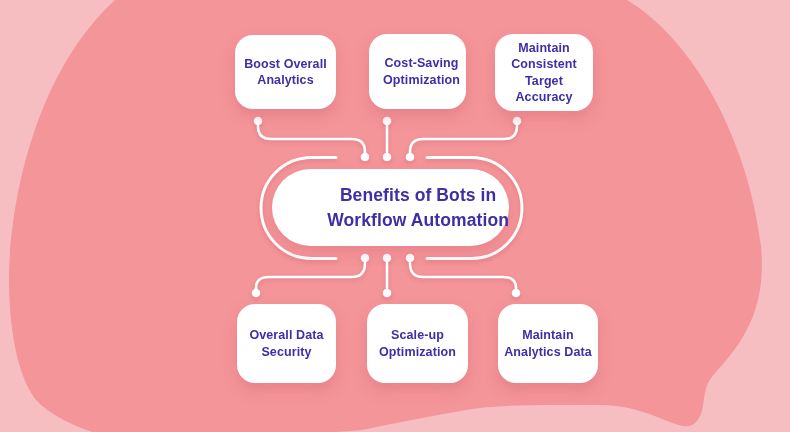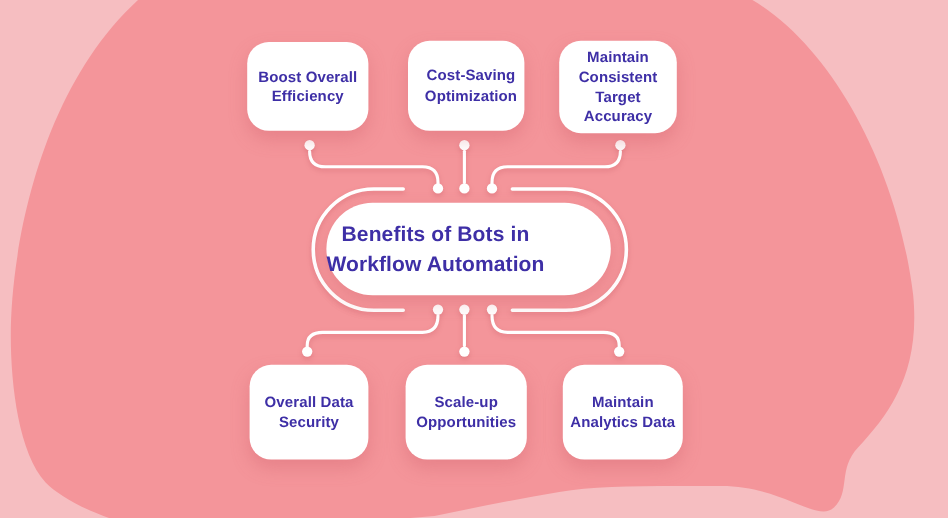--- a/index.html
+++ b/index.html
@@ -18,36 +18,37 @@
   }
   .card{
     position:absolute;
     background:var(--card-bg,#ffffff);
     border-radius:18px;
     box-shadow:0 7px 14px rgba(205,95,105,0.35);
     display:flex;align-items:center;justify-content:center;
     text-align:center;
     padding:4px;
     box-sizing:border-box;
+    margin-left:29px;
   }
   .card .label{
     color:var(--ink,#3e2fa6);
     font-weight:bold;
     font-size:12.5px;
     line-height:1.32;
     white-space:pre-line;
     letter-spacing:0.1px;
   }
   .center-pill{
     position:absolute;
     left:272px;top:169px;width:237px;height:77px;
     background:var(--card-bg,#ffffff);
     border-radius:40px;
     box-shadow:0 6px 14px rgba(205,95,105,0.30);
-    display:flex;align-items:center;justify-content:flex-start;
+    display:flex;align-items:center;justify-content:flex-end;
     text-align:center;
   }
   .center-pill .title{
     color:var(--ink,#3e2fa6);
     font-weight:bold;
     font-size:17.5px;
     line-height:1.4;
     white-space:pre-line;
     letter-spacing:0.1px;
   }
@@ -112,38 +113,38 @@
     </g>
   </svg>
 
   <div class="center-pill">
     <div class="title">Benefits of Bots in
 Workflow Automation</div>
   </div>
 
   <div class="card c1">
     <div class="label">Boost Overall
-Efficiency</div>
+Analytics</div>
   </div>
   <div class="card c2">
     <div class="label">Cost-Saving
 Optimization</div>
   </div>
   <div class="card c3">
     <div class="label">Maintain
 Consistent
 Target Accuracy</div>
   </div>
 
   <div class="card c4">
     <div class="label">Overall Data
 Security</div>
   </div>
   <div class="card c5">
     <div class="label">Scale-up
-Opportunities</div>
+Optimization</div>
   </div>
   <div class="card c6">
     <div class="label">Maintain
 Analytics Data</div>
   </div>
 
 </div>
 
 </body></html>

